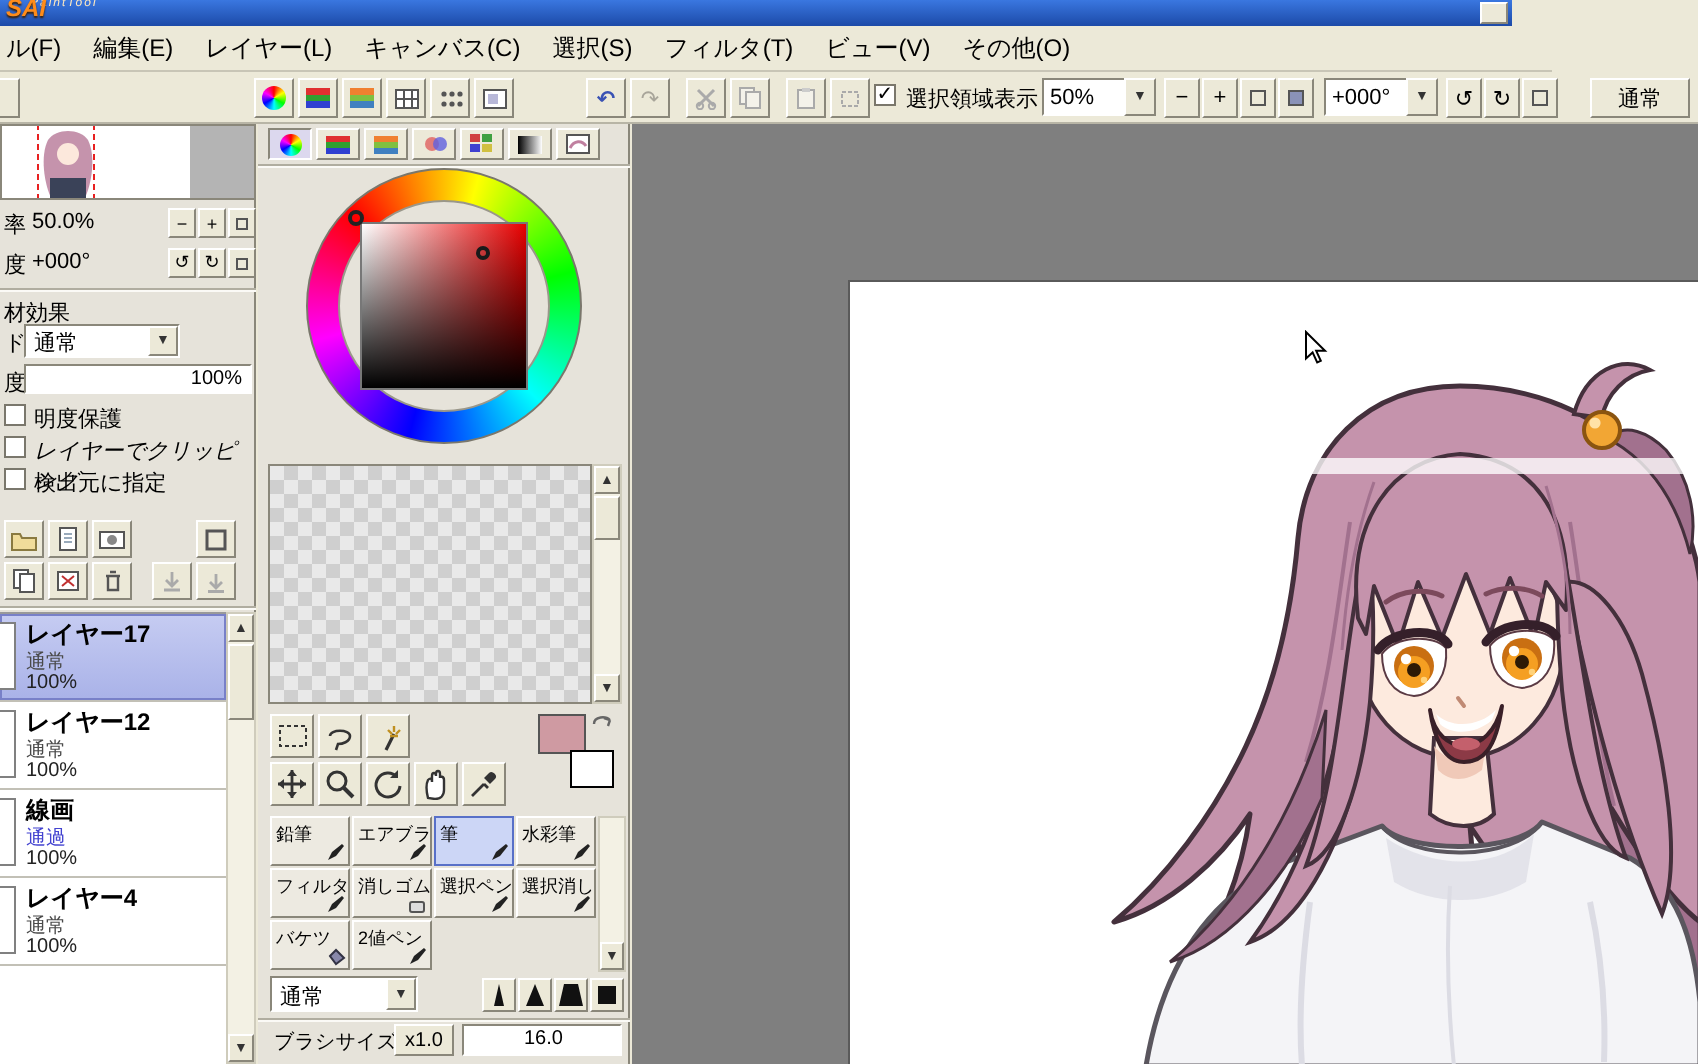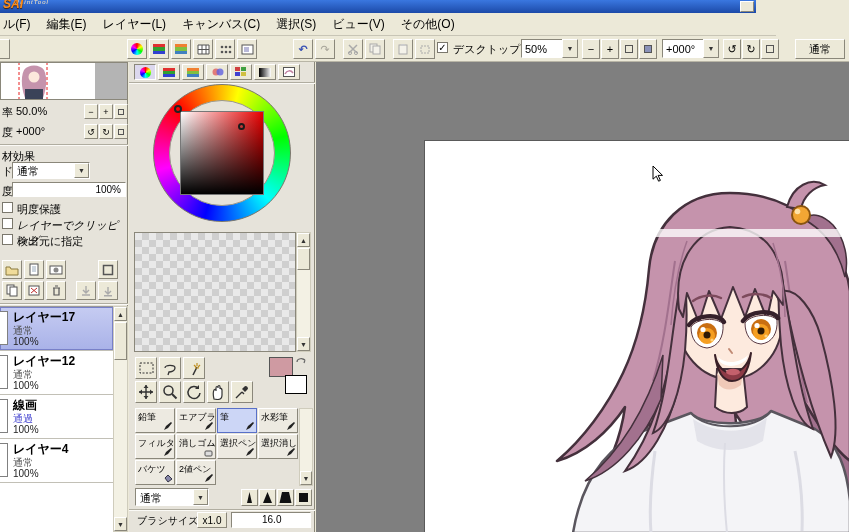--- a/index.html
+++ b/index.html
@@ -76,20 +76,21 @@
     <span class="logo-main">SAI</span>
     <div class="btn3d" style="right:2px;top:1px;width:14px;height:11px;"></div>
   </div>
 
   <div id="menubar">
     <span class="menu-item">ル(F)</span>
     <span class="menu-item">編集(E)</span>
     <span class="menu-item">レイヤー(L)</span>
     <span class="menu-item">キャンバス(C)</span>
     <span class="menu-item">選択(S)</span>
+    <span class="menu-item">フィルタ(T)</span>
     <span class="menu-item">ビュー(V)</span>
     <span class="menu-item">その他(O)</span>
   </div>
 
   <div id="toolbar">
     <div class="btn3d tbtn" style="left:-10px;"></div>
 
     <div class="btn3d tbtn" style="left:127px;">
       <span style="width:12px;height:12px;border-radius:50%;background:conic-gradient(#f00,#ff0,#0f0,#0ff,#00f,#f0f,#f00);"></span>
     </div>
@@ -148,21 +149,21 @@
           <rect x="4" y="1" width="4" height="2" fill="#ccc"></rect>
         </svg>
     </div>
     <div class="btn3d tbtn" style="left:415px;">
       <svg width="12" height="12">
           <rect x="2" y="3" width="8" height="7" fill="none" stroke="#aaa" stroke-dasharray="2,1"></rect>
         </svg>
     </div>
 
     <div class="cb" style="left:437px;top:6px;"><span>✓</span></div>
-    <span class="plabel" style="left:453px;top:6px;">デスクトップ</span>
+    <span class="plabel" style="left:453px;top:6px;">選択領域表示</span>
 
     <div class="sunk combo-txt" style="left:521px;top:3px;width:42px;height:19px;">
         <span>50%</span>
       </div>
     <div class="btn3d" style="left:562px;top:3px;width:16px;height:19px;">
         <span class="arrow7">▼</span>
       </div>
     <div class="btn3d tbtn" style="left:582px;width:18px;">
         <span>−</span>
       </div>

